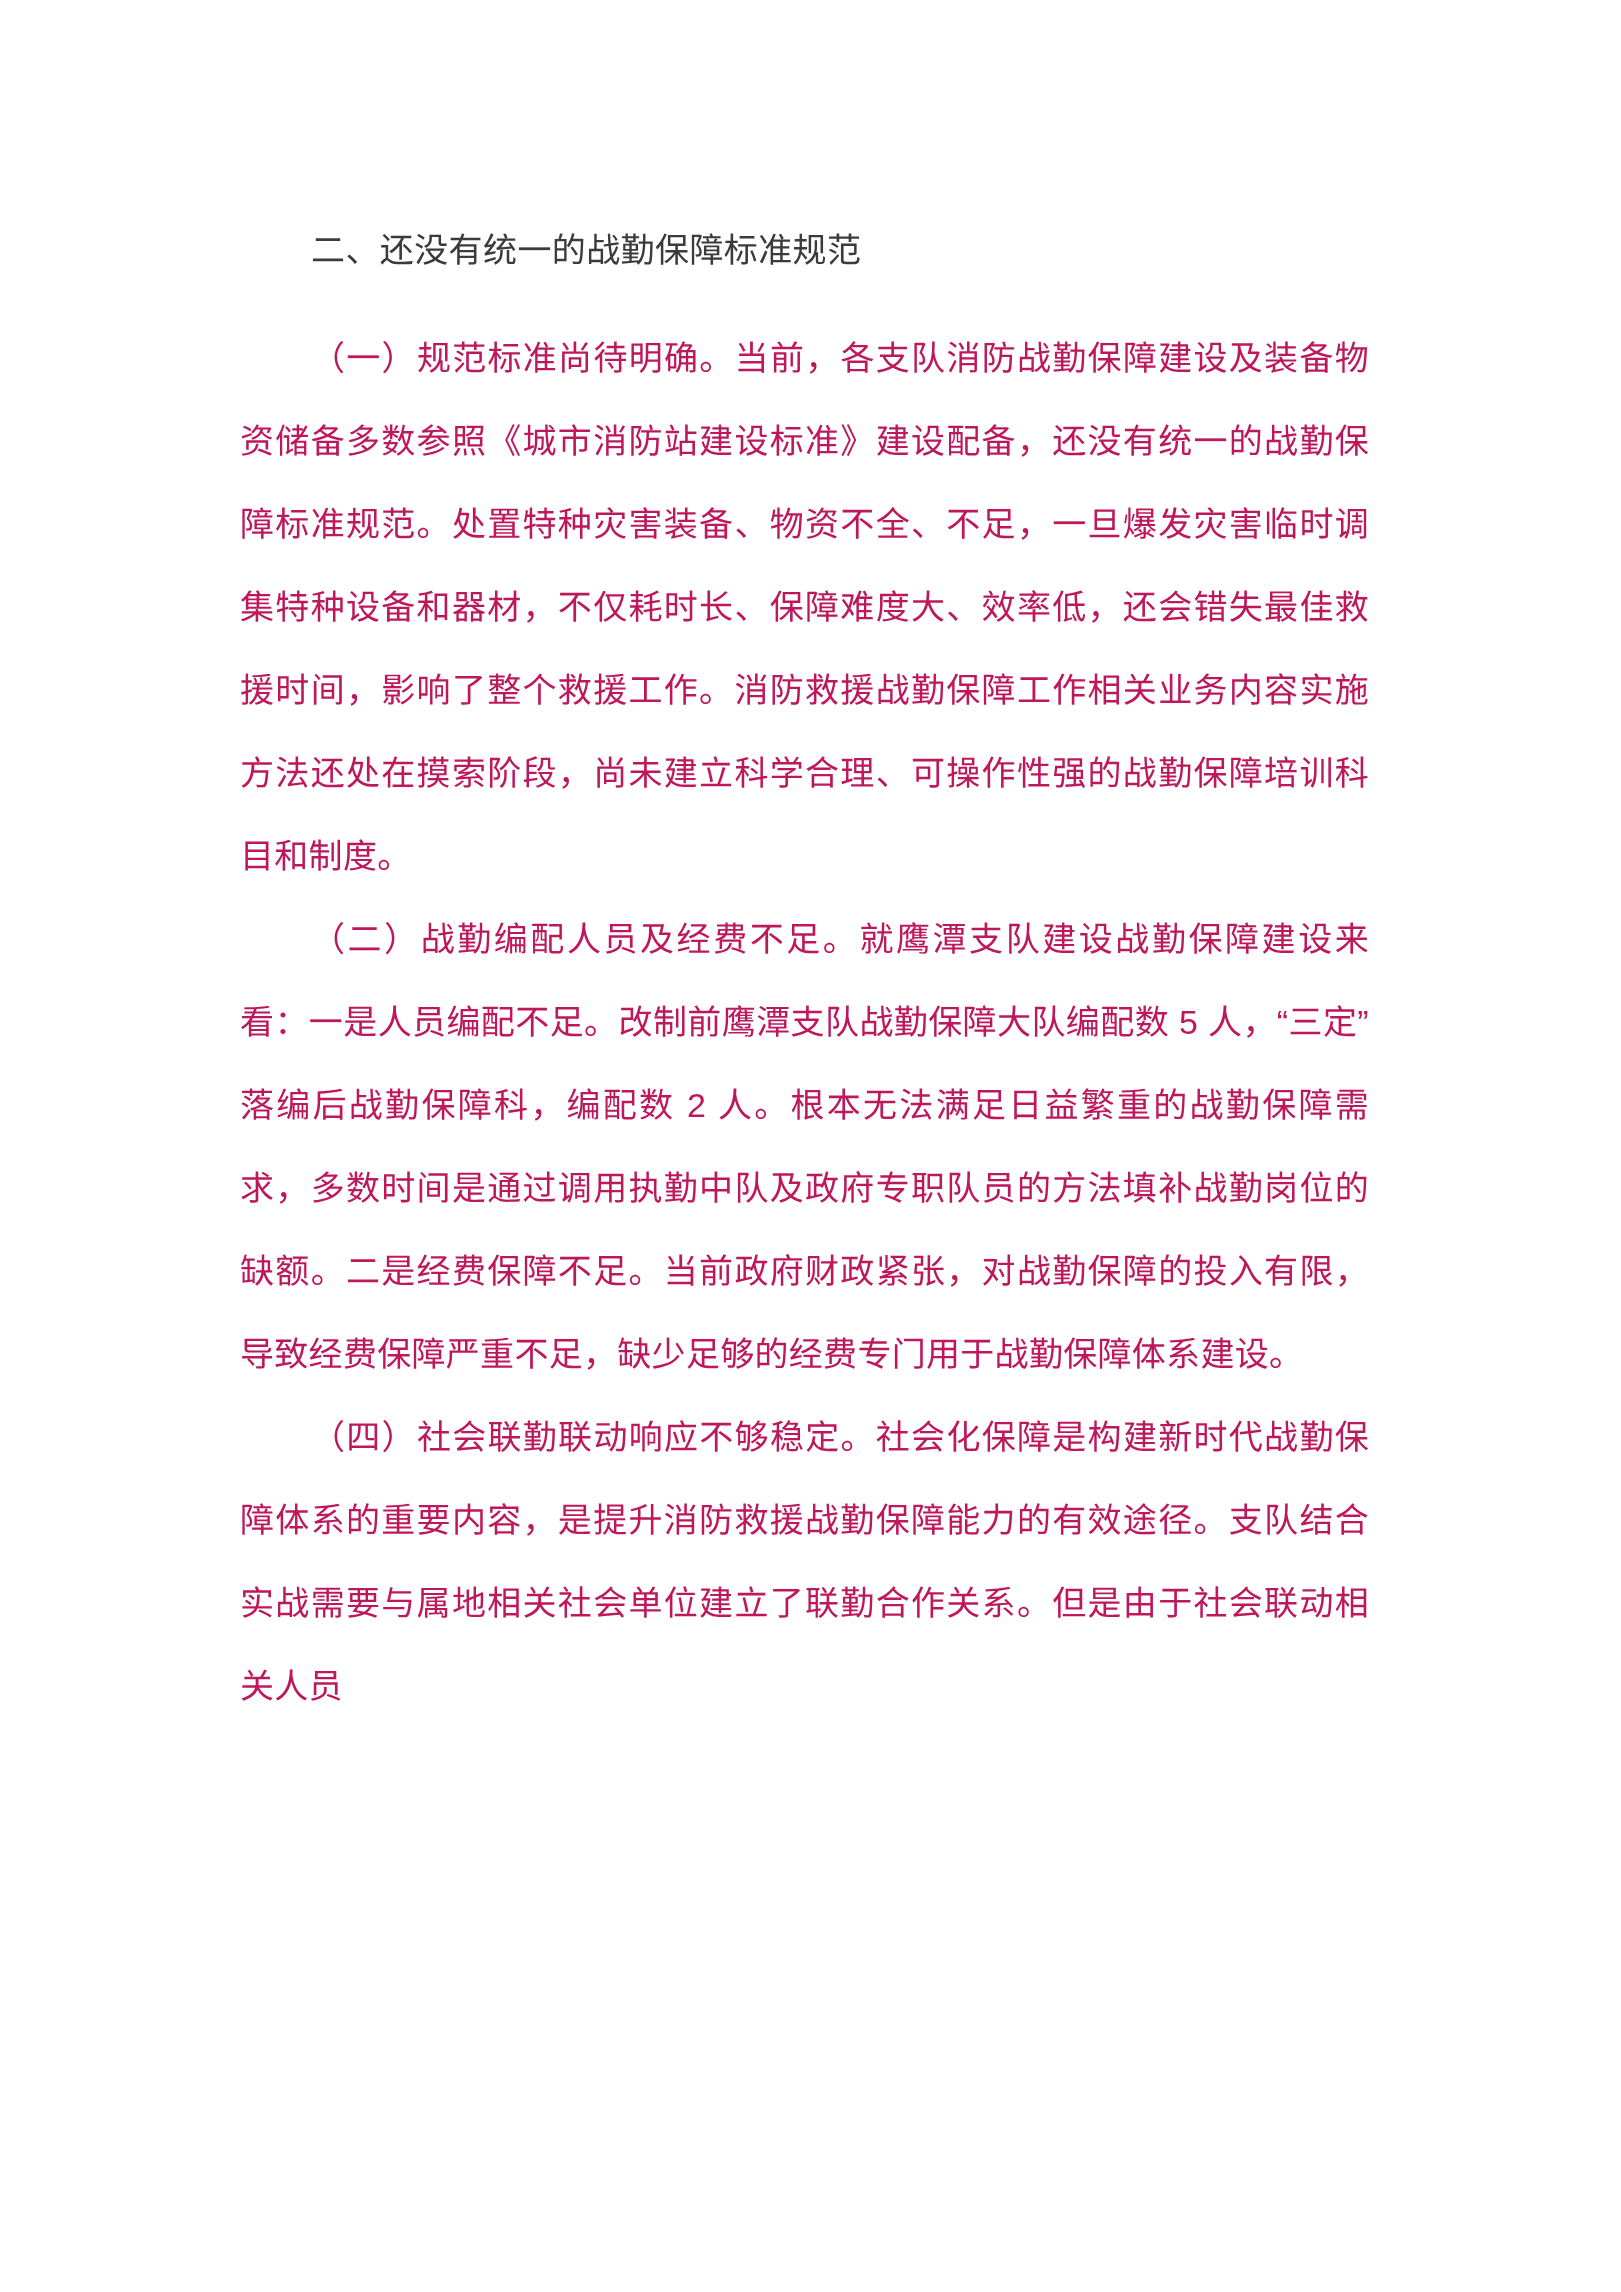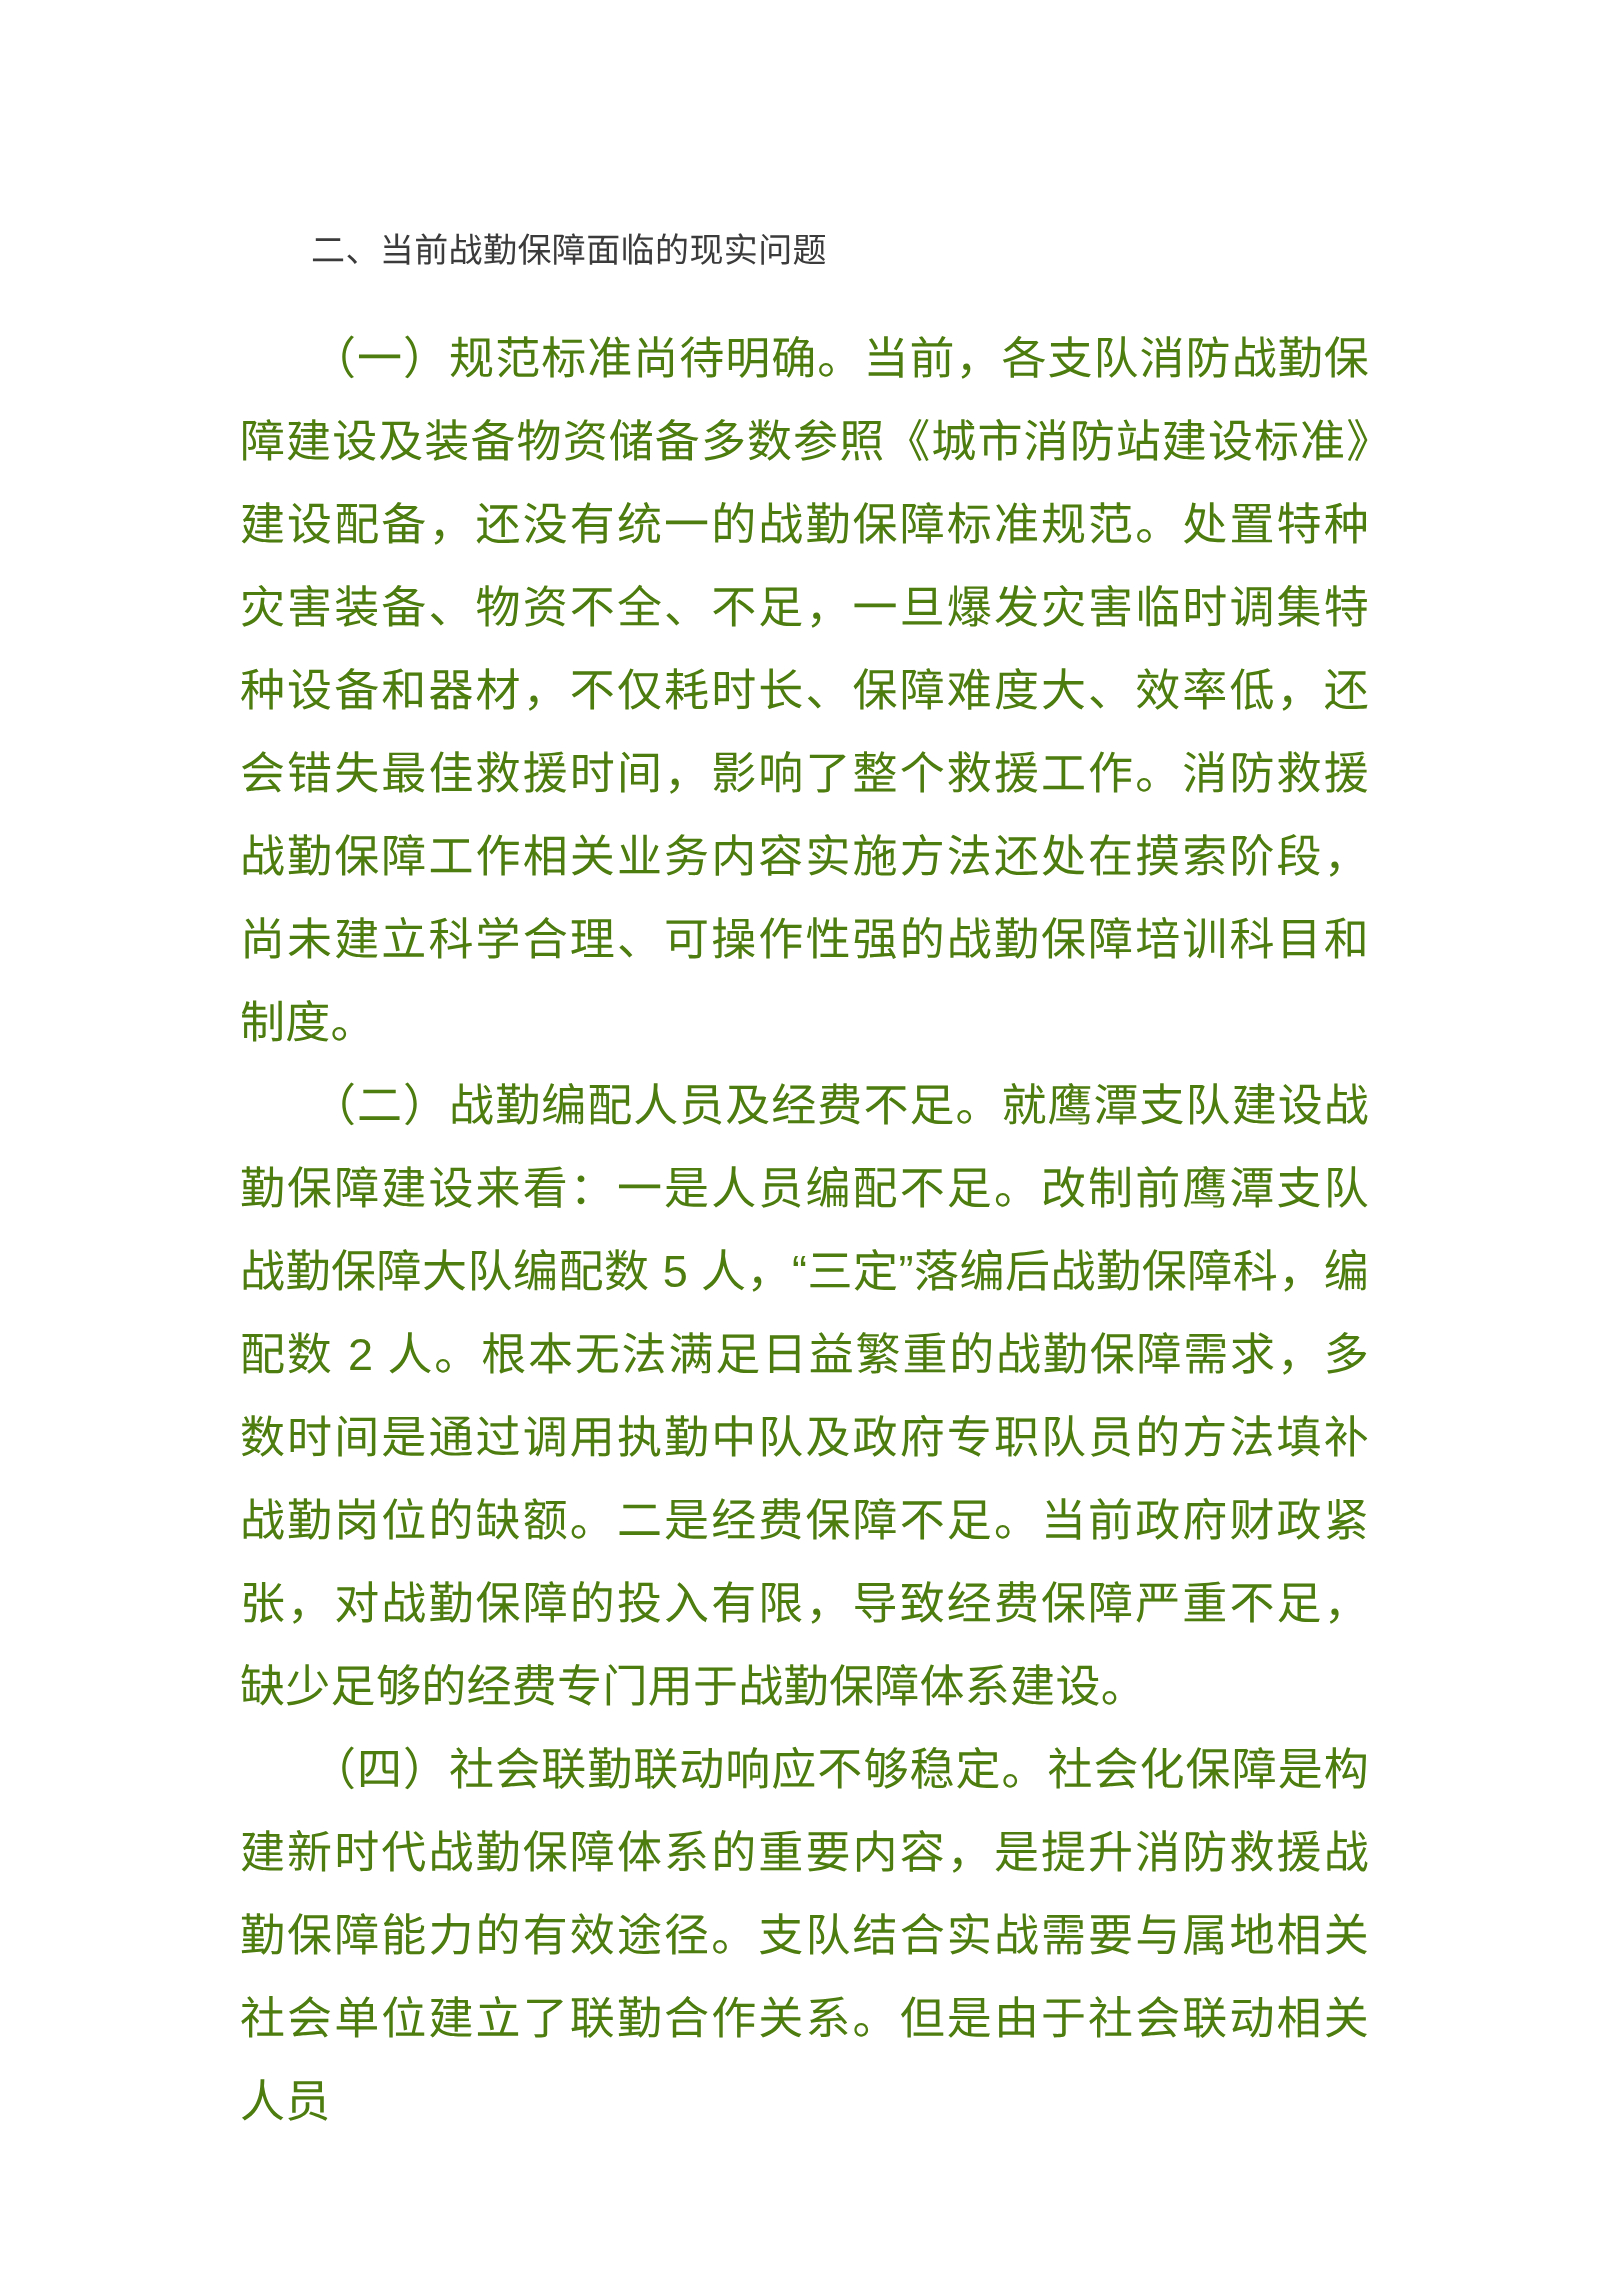--- a/index.html
+++ b/index.html
@@ -33,43 +33,43 @@
     color: #3b3b3b;
     text-indent: 71px;
     letter-spacing: 0.4px;
     margin: 0 0 38px 0;
     font-weight: 400;
     white-space: nowrap;
   }
 
   
   .para {
-    font-size: 45px;
+    font-size: 34px;
     line-height: 83px;
-    color: #4d7c0f;
+    color: #be185d;
     text-indent: 71px;
     letter-spacing: 0.3px;
     margin: 0 0 0 0;
     text-align: justify;
     text-justify: inter-ideograph;
     text-align-last: left;
     word-break: break-all;
   }
 
   .para + .para {
     margin-top: 0;
   }
 </style>
 </head>
 <body>
 
 <div class="page">
   <div class="doc-body">
 
-    <h2 class="section-heading">二、当前战勤保障面临的现实问题</h2>
+    <h2 class="section-heading">二、还没有统一的战勤保障标准规范</h2>
 
     <p class="para">（一）规范标准尚待明确。当前，各支队消防战勤保障建设及装备物资储备多数参照《城市消防站建设标准》建设配备，还没有统一的战勤保障标准规范。处置特种灾害装备、物资不全、不足，一旦爆发灾害临时调集特种设备和器材，不仅耗时长、保障难度大、效率低，还会错失最佳救援时间，影响了整个救援工作。消防救援战勤保障工作相关业务内容实施方法还处在摸索阶段，尚未建立科学合理、可操作性强的战勤保障培训科目和制度。</p>
 
     <p class="para">（二）战勤编配人员及经费不足。就鹰潭支队建设战勤保障建设来看：一是人员编配不足。改制前鹰潭支队战勤保障大队编配数 5 人，“三定”落编后战勤保障科，编配数 2 人。根本无法满足日益繁重的战勤保障需求，多数时间是通过调用执勤中队及政府专职队员的方法填补战勤岗位的缺额。二是经费保障不足。当前政府财政紧张，对战勤保障的投入有限，导致经费保障严重不足，缺少足够的经费专门用于战勤保障体系建设。</p>
 
 
     <p class="para">（四）社会联勤联动响应不够稳定。社会化保障是构建新时代战勤保障体系的重要内容，是提升消防救援战勤保障能力的有效途径。支队结合实战需要与属地相关社会单位建立了联勤合作关系。但是由于社会联动相关人员</p>
 
   </div>
 </div>

